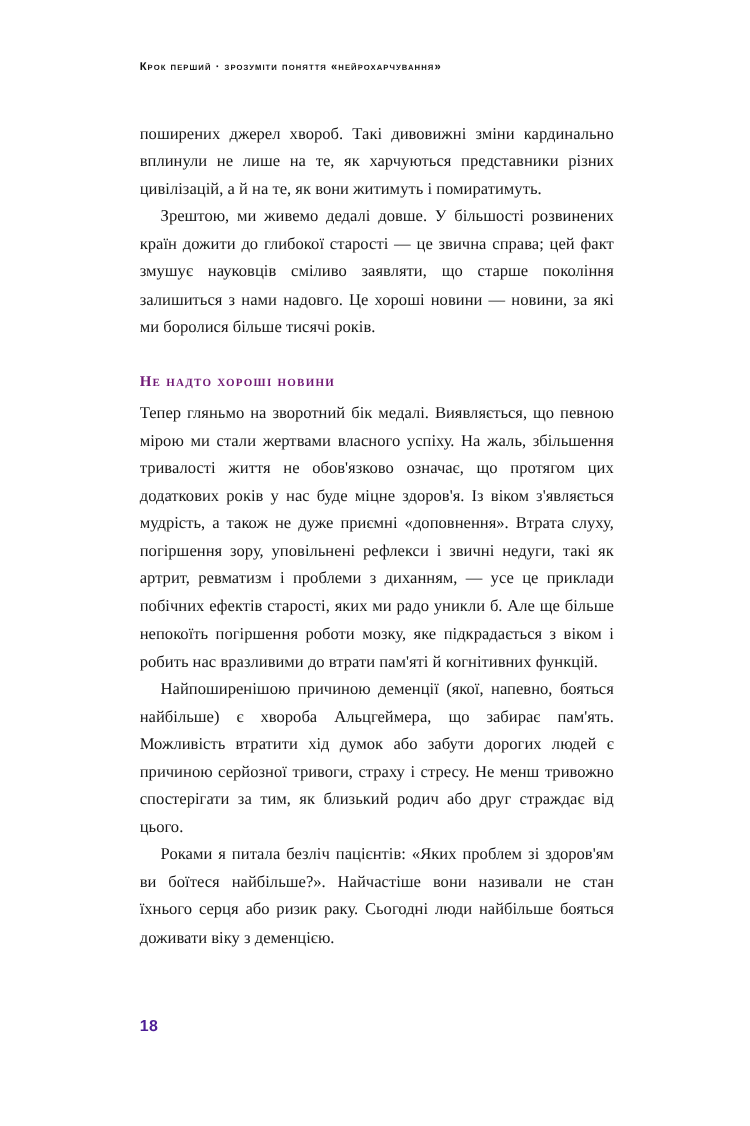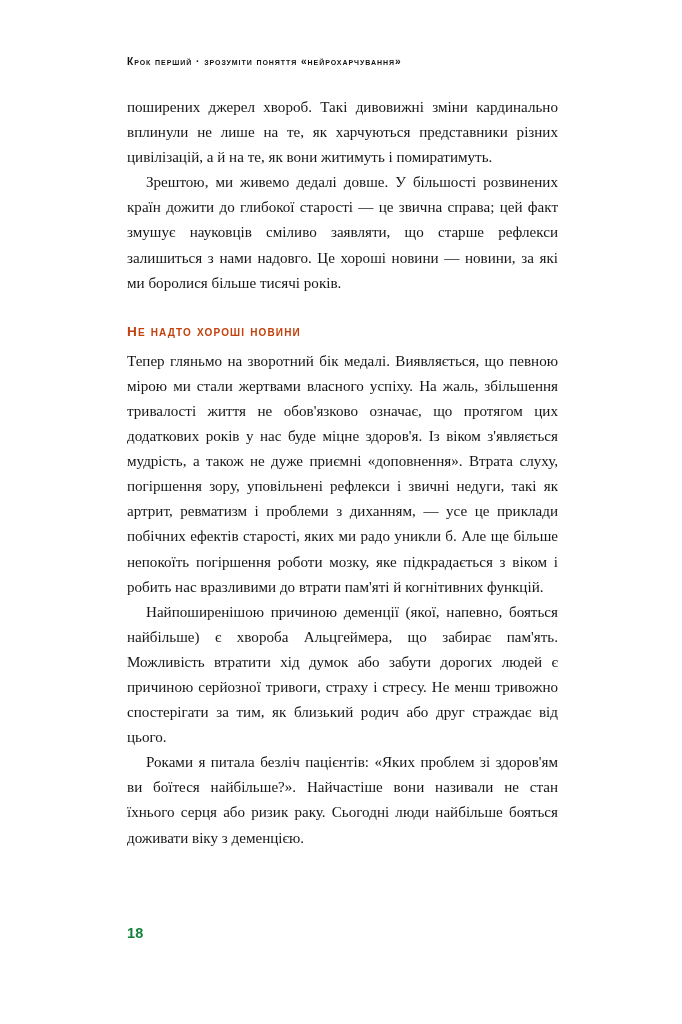--- a/index.html
+++ b/index.html
@@ -36,21 +36,21 @@
     font-variant: small-caps;
     text-transform: lowercase;
     white-space: nowrap;
   }
   .running-head::first-letter { text-transform: uppercase; }
 
   
   .column {
     position: absolute;
     left: 127px;
-    top: 95px;
+    top: 110px;
     width: 431px;
   }
 
   p.body-par {
     margin: 0;
     font-size: 15.1px;
     line-height: 25.1px;
     text-align: justify;
     text-indent: 0;
     color: #161616;
@@ -65,58 +65,58 @@
   }
   p.body-par.last-flush::after {
     content: "";
     display: inline-block;
     width: 100%;
   }
 
   h2.section-head {
     margin: 0;
     padding: 0;
-    font-family: Liberation Sans, sans-serif;
+    font-family: Liberation Serif, serif;
     font-weight: bold;
     font-size: 13.6px;
     letter-spacing: 1.15px;
-    color: #c2410c;
+    color: #701a75;
     font-variant: small-caps;
     text-transform: lowercase;
     line-height: 25px;
   }
   h2.section-head::first-letter { text-transform: uppercase; }
 
   .gap-before-head { height: 23px; }
   .gap-after-head  { height: 5px; }
 
   
   .folio {
     position: absolute;
     left: 127px;
     top: 925px;
     font-family: "Liberation Sans", "DejaVu Sans", sans-serif;
     font-weight: bold;
     font-size: 14.5px;
-    color: #15803d;
+    color: #4c1d95;
     letter-spacing: 0.3px;
   }
 </style>
 </head>
 <body>
 
 <div class="page">
 
   <div class="running-head">Крок перший · Зрозуміти поняття «нейрохарчування»</div>
 
   <div class="column">
 
     <p class="body-par">поширених джерел хвороб. Такі дивовижні зміни кардинально вплинули не лише на те, як харчуються представники різних цивілізацій, а й на те, як вони житимуть і помиратимуть.</p>
 
-    <p class="body-par indent">Зрештою, ми живемо дедалі довше. У більшості розвинених країн дожити до глибокої старості — це звична справа; цей факт змушує науковців сміливо заявляти, що старше рефлекси залишиться з нами надовго. Це хороші новини — новини, за які ми боролися більше тисячі років.</p>
+    <p class="body-par indent">Зрештою, ми живемо дедалі довше. У більшості розвинених країн дожити до глибокої старості — це звична справа; цей факт змушує науковців сміливо заявляти, що старше покоління залишиться з нами надовго. Це хороші новини — новини, за які ми боролися більше тисячі років.</p>
 
     <div class="gap-before-head"></div>
 
     <h2 class="section-head">Не надто хороші новини</h2>
 
     <div class="gap-after-head"></div>
 
     <p class="body-par">Тепер гляньмо на зворотний бік медалі. Виявляється, що певною мірою ми стали жертвами власного успіху. На жаль, збільшення тривалості життя не обов'язково означає, що протягом цих додаткових років у нас буде міцне здоров'я. Із віком з'являється мудрість, а також не дуже приємні «доповнення». Втрата слуху, погіршення зору, уповільнені рефлекси і звичні недуги, такі як артрит, ревматизм і проблеми з диханням, — усе це приклади побічних ефектів старості, яких ми радо уникли б. Але ще більше непокоїть погіршення роботи мозку, яке підкрадається з віком і робить нас вразливими до втрати пам'яті й когнітивних функцій.</p>
 
     <p class="body-par indent">Найпоширенішою причиною деменції (якої, напевно, бояться найбільше) є хвороба Альцгеймера, що забирає пам'ять. Можливість втратити хід думок або забути дорогих людей є причиною серйозної тривоги, страху і стресу. Не менш тривожно спостерігати за тим, як близький родич або друг страждає від цього.</p>

